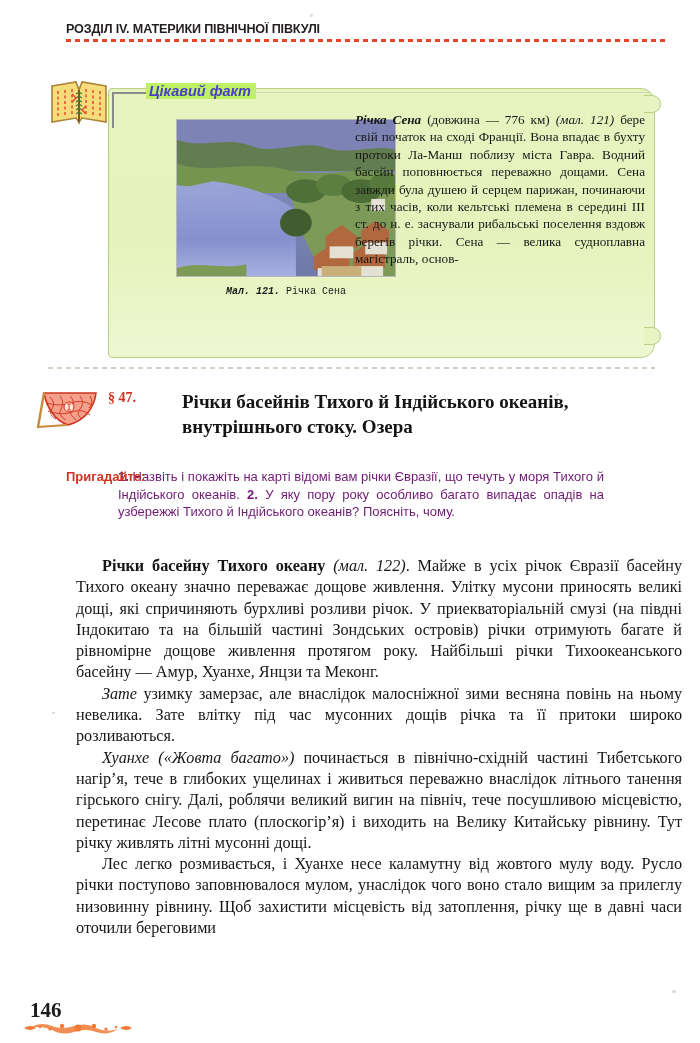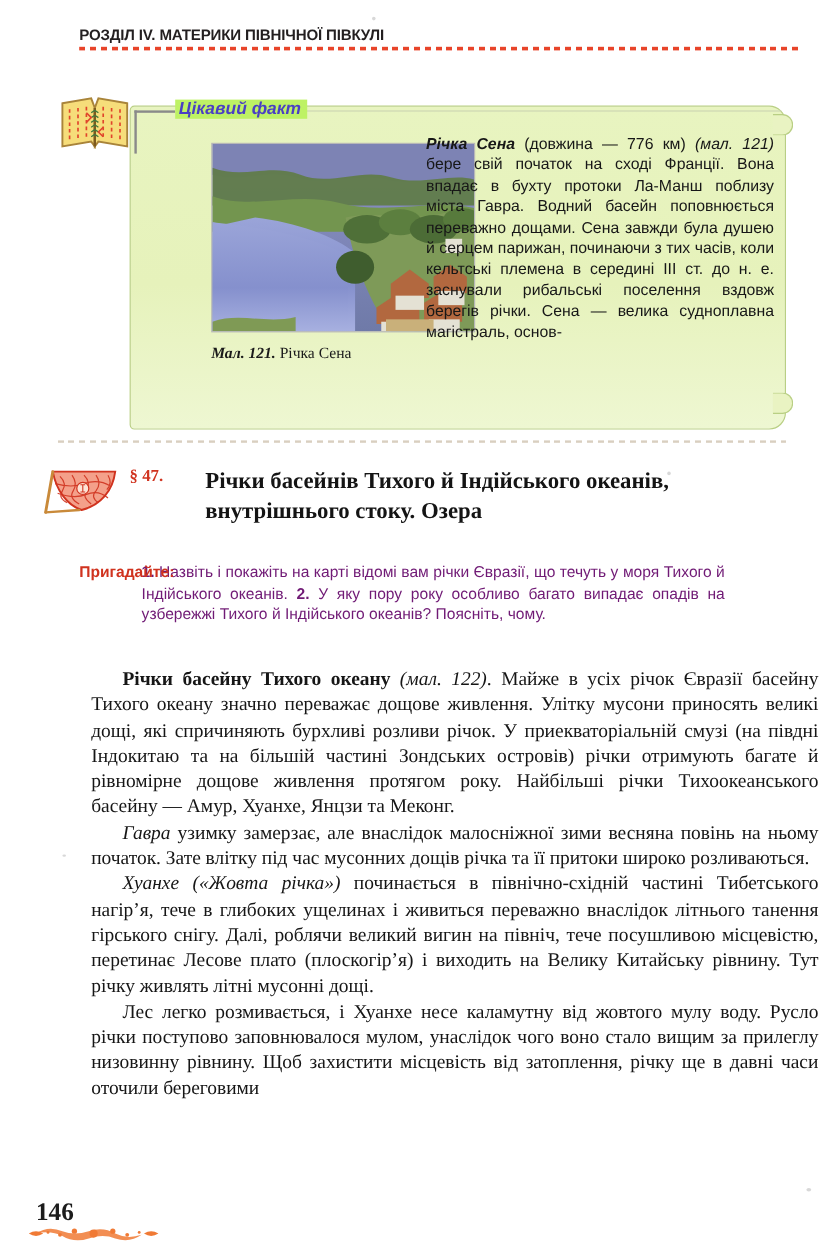--- a/index.html
+++ b/index.html
@@ -138,24 +138,24 @@
   }
   .seine-photo {
     width: 220px;
     height: 158px;
     display: block;
     border: 1px solid #b7b7b7;
     box-sizing: border-box;
   }
   .fig-caption {
     margin-top: 9px;
-    text-align: left;
-    font-size: 13px;
+    text-align: center;
+    font-size: 10px;
     color: #1a1a1a;
-    font-family: Liberation Serif, serif;
+    font-family: Liberation Mono, monospace;
   }
   .fig-caption .fig-num {
     font-weight: bold;
     font-style: italic;
   }
 
   .fact-text {
     position: absolute;
     left: 70px;
     top: 22px;
@@ -169,20 +169,21 @@
   }
   .fact-text .lead {
     font-weight: bold;
     font-style: italic;
   }
   .fact-text .ital { font-style: italic; }
   .fact-col {
     float: right;
     width: 290px;
     margin-left: 0;
+    font-family: Liberation Serif, serif;
   }
   .fact-flow { }
 
   .tail-rule {
     position: absolute;
     left: 48px;
     top: 367px;
     width: 607px;
     height: 2px;
     background-image: repeating-linear-gradient(
@@ -209,21 +210,21 @@
     position: absolute;
     left: 72px;
     top: 5px;
     font-size: 14px;
     font-weight: bold;
     color: #d0331f;
     font-family: "Liberation Serif", "DejaVu Serif", serif;
   }
   .sec-title {
     position: absolute;
-    left: 135px;
+    left: 146px;
     top: 4px;
     width: 470px;
     font-size: 19px;
     font-weight: bold;
     line-height: 25px;
     color: #141414;
     font-family: "Liberation Serif", "DejaVu Serif", serif;
   }
 
   
@@ -430,22 +431,22 @@
 
   <div class="recall">
     <div class="recall-label">Пригадайте:</div>
     <div class="recall-body">
       <b>1.</b><span> Назвіть і покажіть на карті відомі вам річки Євразії, що течуть у моря Тихого й Індійського океанів. </span><b>2.</b><span> У яку пору року особливо багато випадає опадів на узбережжі Тихого й Індійського океанів? Поясніть, чому.</span>
     </div>
   </div>
 
   <div class="body-text">
     <p><b>Річки басейну Тихого океану</b><i> (мал. 122)</i><span>. Майже в усіх річок Євразії басейну Тихого океану значно переважає дощове живлення. Улітку мусони приносять великі дощі, які спричиняють бурхливі розливи річок. У приекваторіальній смузі (на півдні Індокитаю та на більшій частині Зондських островів) річки отримують багате й рівномірне дощове живлення протягом року. Найбільші річки Тихоокеанського басейну — Амур, Хуанхе, Янцзи та Меконг.</span></p>
-    <p><i>Гавра</i><span> узимку замерзає, але внаслідок малосніжної зими весняна повінь на ньому початок. Зате влітку під час мусонних дощів річка та її притоки широко розливаються.</span></p>
-    <p><i>Хуанхе («Жовта річка»)</i><span> починається в північно-східній частині Тибетського нагір’я, тече в глибоких ущелинах і живиться переважно внаслідок літнього танення гірського снігу. Далі, роблячи великий вигин на північ, тече посушливою місцевістю, перетинає Лесове плато (плоскогір’я) і виходить на Велику Китайську рівнину. Тут річку живлять літні мусонні дощі.</span></p>
+    <p><i>Зате</i><span> узимку замерзає, але внаслідок малосніжної зими весняна повінь на ньому невелика. Зате влітку під час мусонних дощів річка та її притоки широко розливаються.</span></p>
+    <p><i>Хуанхе («Жовта багато»)</i><span> починається в північно-східній частині Тибетського нагір’я, тече в глибоких ущелинах і живиться переважно внаслідок літнього танення гірського снігу. Далі, роблячи великий вигин на північ, тече посушливою місцевістю, перетинає Лесове плато (плоскогір’я) і виходить на Велику Китайську рівнину. Тут річку живлять літні мусонні дощі.</span></p>
     <p>Лес легко розмивається, і Хуанхе несе каламутну від жовтого мулу воду. Русло річки поступово заповнювалося мулом, унаслідок чого воно стало вищим за прилеглу низовинну рівнину. Щоб захистити місцевість від затоплення, річку ще в давні часи оточили береговими</p>
   </div>
 
   <div class="page-num">146</div>
   <svg class="foot-orn" viewBox="0 0 112 20">
     <g fill="#f07a35">
       <path d="M8,10 q10,-7 22,-2 q10,4 22,0 q12,-4 22,2 q10,5 22,1 q-10,7 -22,3 q-10,-4 -22,0 q-12,4 -22,-2 q-10,-5 -22,-2 Z" opacity="0.85"></path>
       <circle cx="56" cy="10" r="3.4"></circle>
       <circle cx="40" cy="8" r="2.2"></circle>
       <circle cx="72" cy="8" r="2.2"></circle>

